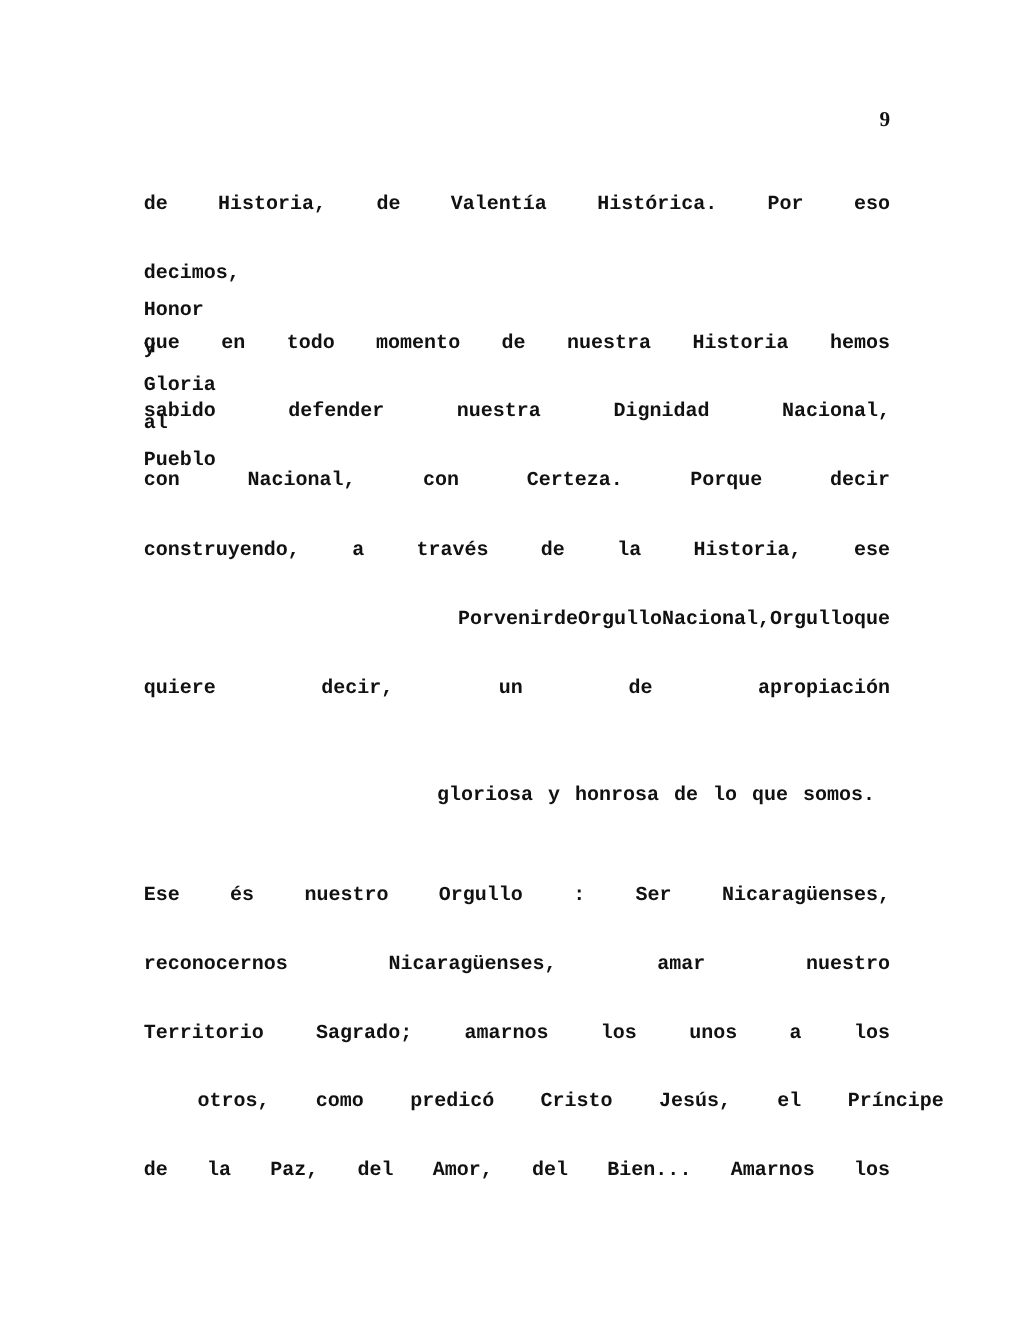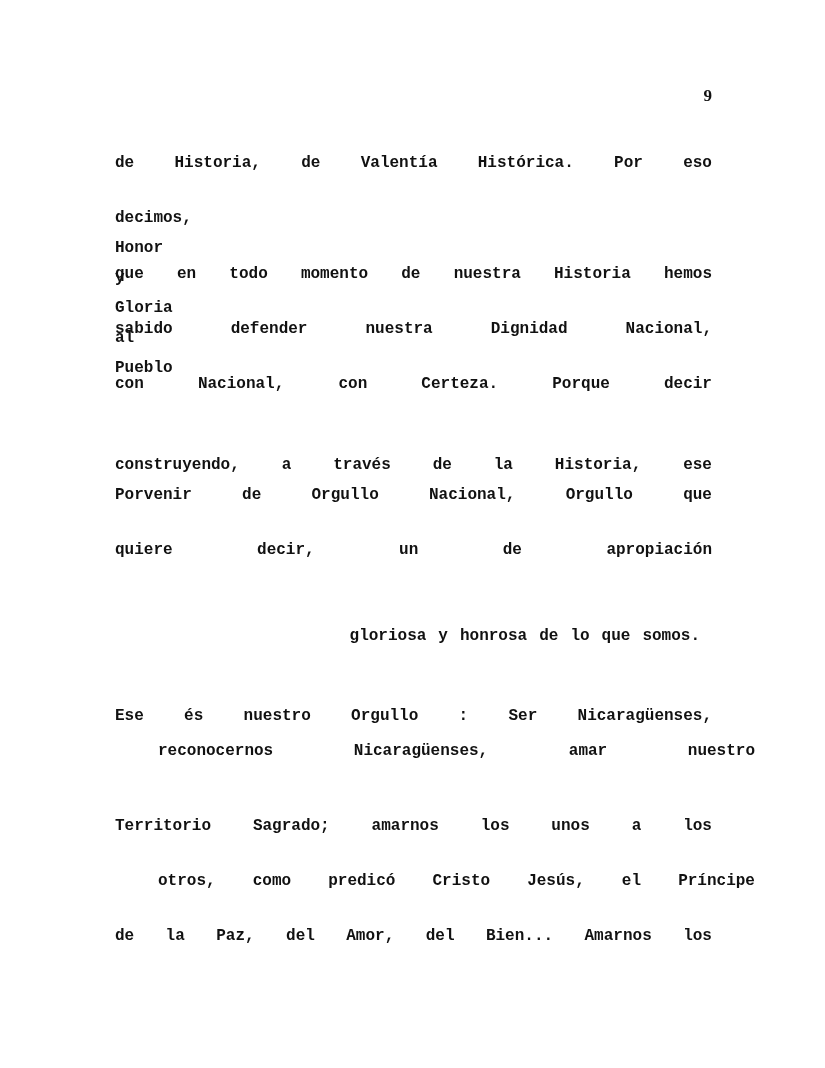--- a/index.html
+++ b/index.html
@@ -86,30 +86,30 @@
         <span class="w">Nacional,</span>
       </div>
       <div class="line" style="top: 369px;">
         <span class="w">con</span>
         <span class="w">Nacional,</span>
         <span class="w">con</span>
         <span class="w">Certeza.</span>
         <span class="w">Porque</span>
         <span class="w">decir</span>
       </div>
-      <div class="line" style="top: 450px; font-family: Liberation Mono, monospace;">
+      <div class="line" style="top: 425px; font-family: Liberation Mono, monospace;">
         <span class="w">construyendo,</span>
         <span class="w">a</span>
         <span class="w">través</span>
         <span class="w">de</span>
         <span class="w">la</span>
         <span class="w">Historia,</span>
         <span class="w">ese</span>
       </div>
-      <div class="line" style="top: 480px;">
+      <div class="line" style="top: 480px; justify-content: flex-end;">
         <span class="w">Porvenir</span>
         <span class="w">de</span>
         <span class="w">Orgullo</span>
         <span class="w">Nacional,</span>
         <span class="w">Orgullo</span>
         <span class="w">que</span>
       </div>
       <div class="line" style="top: 535px;">
         <span class="w">quiere</span>
         <span class="w">decir,</span>
@@ -130,21 +130,21 @@
     <div>
       <div class="line" style="top: 701px;">
         <span class="w">Ese</span>
         <span class="w">és</span>
         <span class="w">nuestro</span>
         <span class="w">Orgullo</span>
         <span class="w">:</span>
         <span class="w">Ser</span>
         <span class="w">Nicaragüenses,</span>
       </div>
-      <div class="line" style="top: 736px; margin-left: 43px;">
+      <div class="line" style="top: 756px;">
         <span class="w">reconocernos</span>
         <span class="w">Nicaragüenses,</span>
         <span class="w">amar</span>
         <span class="w">nuestro</span>
       </div>
       <div class="line" style="top: 811px;">
         <span class="w">Territorio</span>
         <span class="w">Sagrado;</span>
         <span class="w">amarnos</span>
         <span class="w">los</span>

